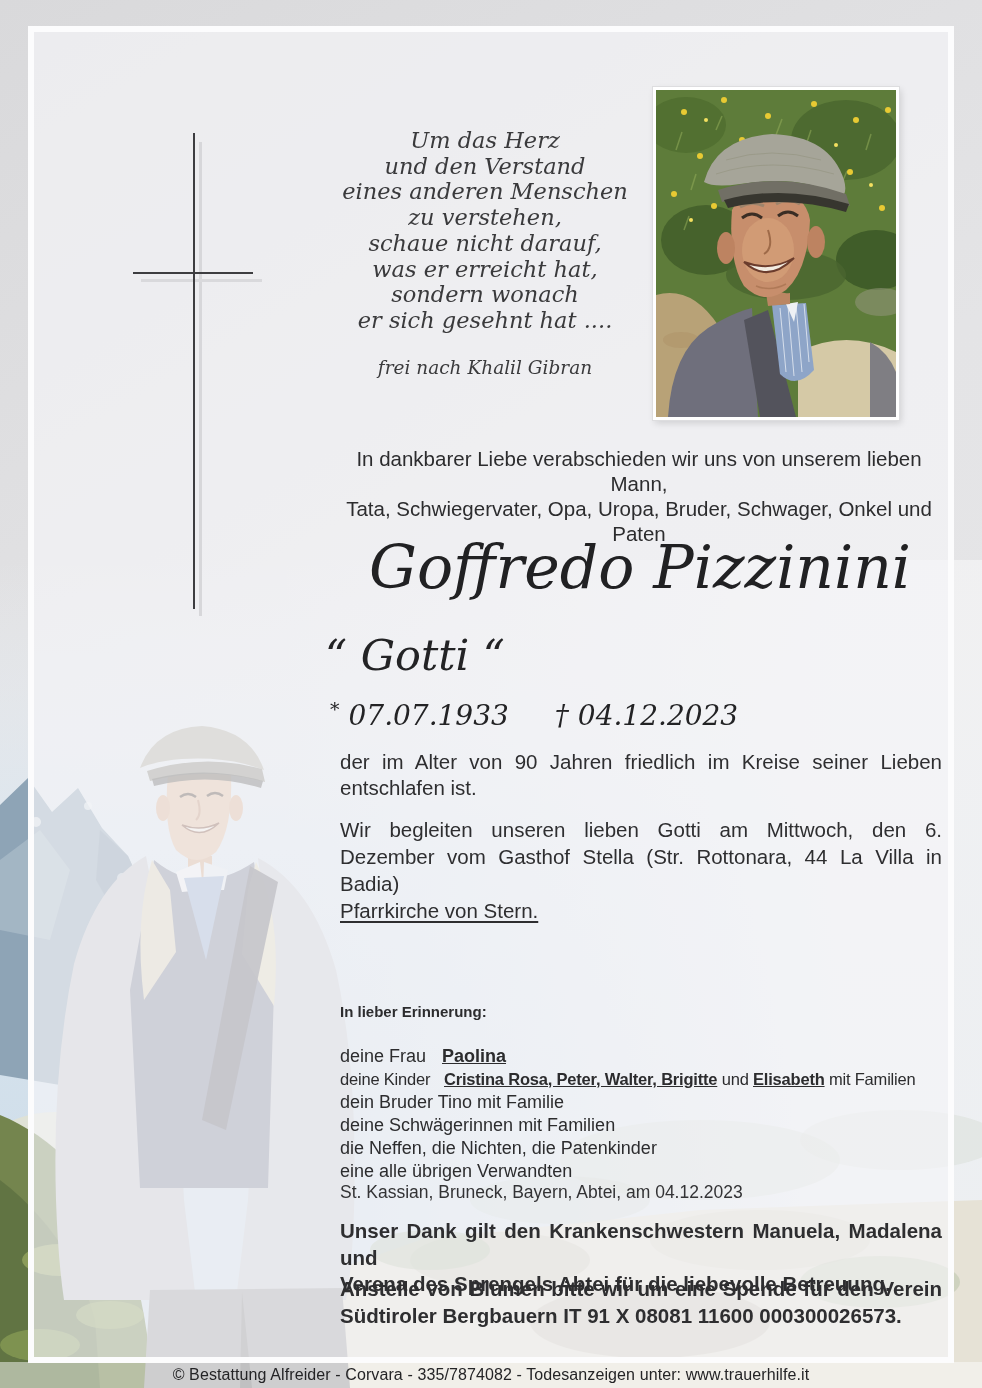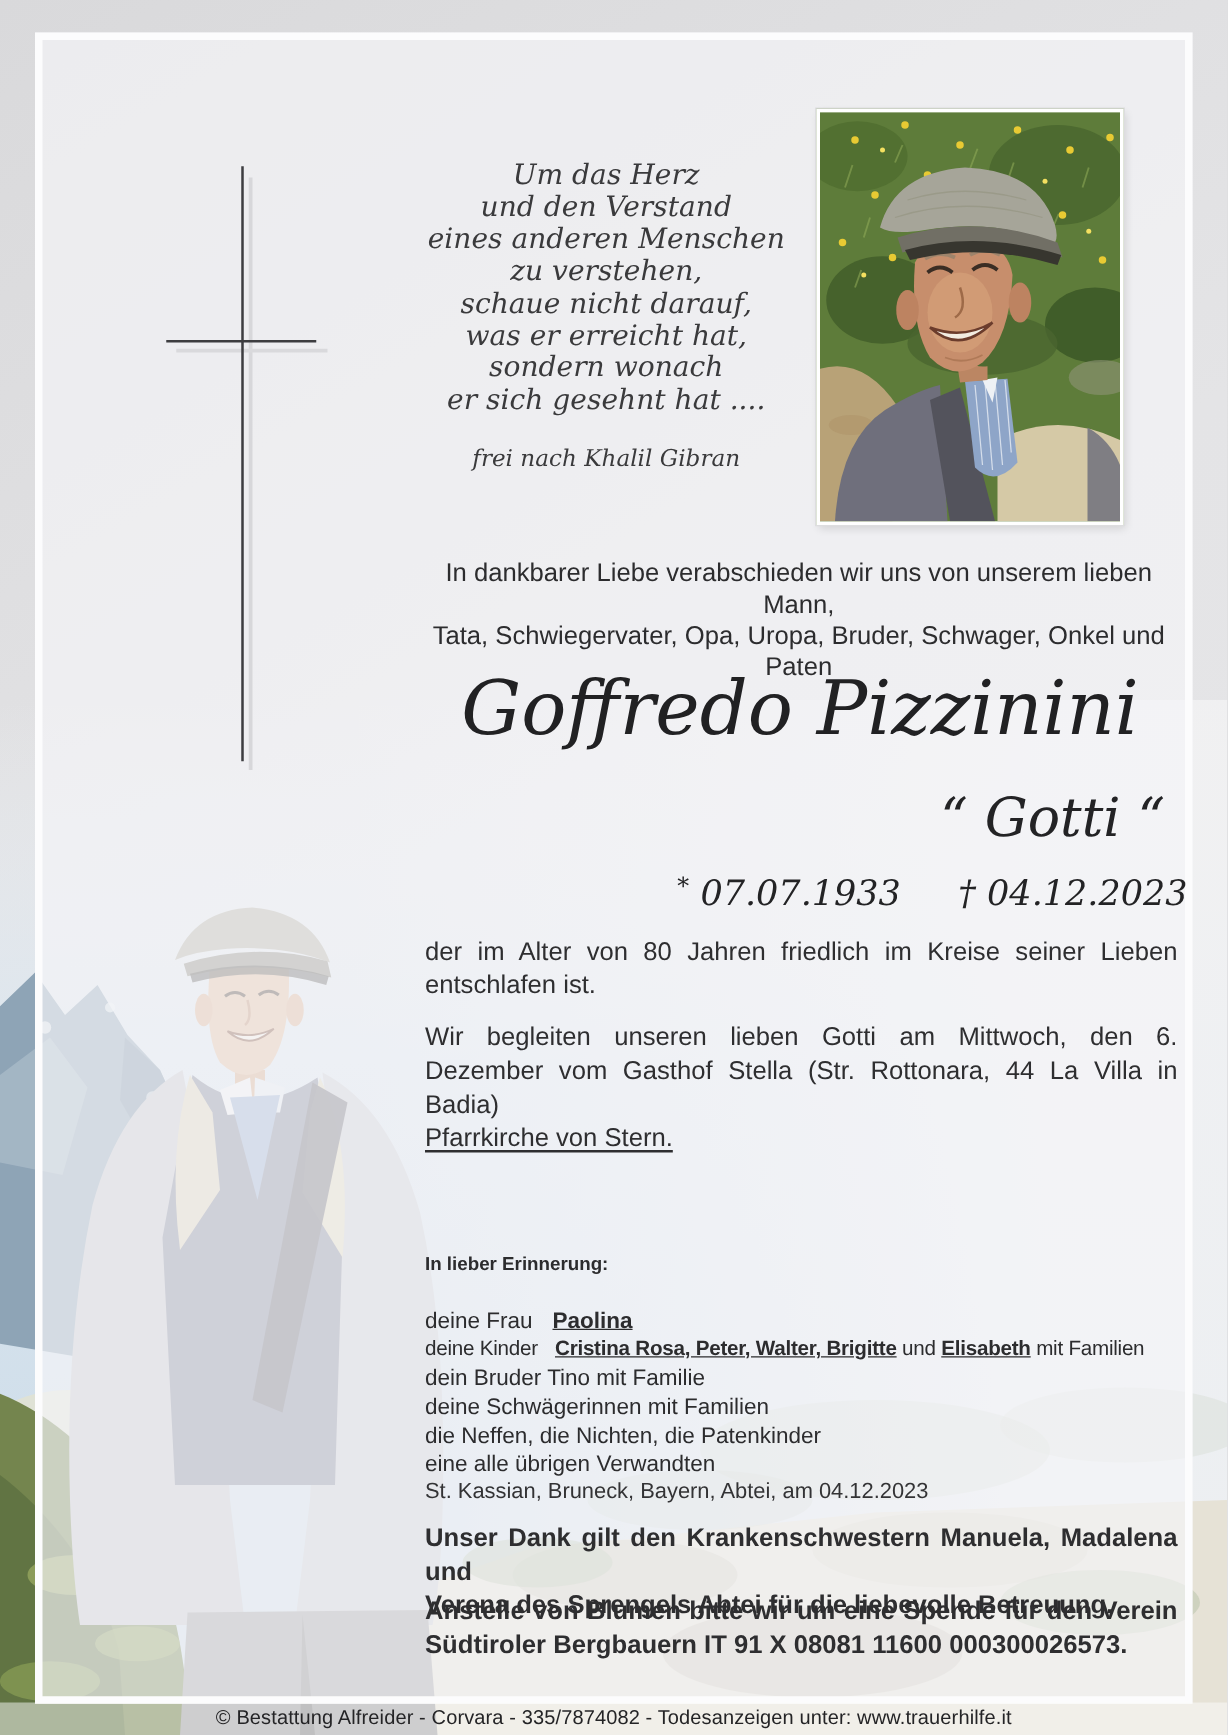--- a/index.html
+++ b/index.html
@@ -38,23 +38,23 @@
     left:285px; top:128px; width:400px; text-align:center;
     font-family:"DejaVu Serif", serif; font-style:italic;
     font-size:22.5px; line-height:25.7px; color:#3a3a3c;
   }
   .poem-attr { margin-top:21px; font-size:18.5px; }
   .intro { left:336px; top:446px; width:606px; text-align:center;
     font-size:20.5px; line-height:25px; color:#2c2c2e; }
   .name { left:320px; top:532px; width:640px; text-align:center;
     font-family:"DejaVu Serif", serif; font-style:italic; font-weight:400;
     font-size:60px; color:#212123; }
-  .nickname { left:312px; top:630px; width:620px; text-align:right;
+  .nickname { left:325px; top:630px; width:620px; text-align:left;
     font-family:"DejaVu Serif", serif; font-style:italic; font-size:43px; color:#232325; }
-  .dates { left:330px; top:698px; width:620px; text-align:right;
+  .dates { left:330px; top:698px; width:620px; text-align:left;
     font-family:"DejaVu Serif", serif; font-style:italic; font-size:28px; color:#232325; }
   .dates .bsym { font-size:19px; vertical-align:9px; margin-right:9px; }
   .dates .dsym { margin-right:9px; }
   .dates .dgap { display:inline-block; width:46px; }
   .para { left:340px; top:0; width:602px; font-size:20.5px; line-height:26px; color:#2e2e30; }
   .jline { text-align:justify; text-align-last:justify; }
   .passing  { top:749px; }
   .funeral  { top:816px; line-height:27px; }
   .uline { text-decoration:underline; text-underline-offset:3px; text-decoration-thickness:1.5px; }
   .rosary   { top:935px; font-size:19px; line-height:24px; }
@@ -244,21 +244,21 @@
     <div>Tata, Schwiegervater, Opa, Uropa, Bruder, Schwager, Onkel und Paten</div>
   </div>
 
   <div class="tb name">Goffredo Pizzinini</div>
   <div class="tb nickname">“ Gotti “</div>
   <div class="tb dates">
     <span class="bsym">*</span><span>07.07.1933</span><span class="dgap"></span><span class="dsym">†</span><span>04.12.2023</span>
   </div>
 
   <div class="tb para passing">
-    <div class="jline">der im Alter von 80 Jahren friedlich im Kreise seiner Lieben</div>
+    <div class="jline">der im Alter von 90 Jahren friedlich im Kreise seiner Lieben</div>
     <div>entschlafen ist.</div>
   </div>
 
   <div class="tb para funeral">
     <div class="jline">Wir begleiten unseren lieben Gotti am Mittwoch, den 6.</div>
     <div class="jline">Dezember vom Gasthof Stella (Str. Rottonara, 44 La Villa in Badia)</div>
     <div><span class="uline">Pfarrkirche von Stern.</span></div>
   </div>
 
 

